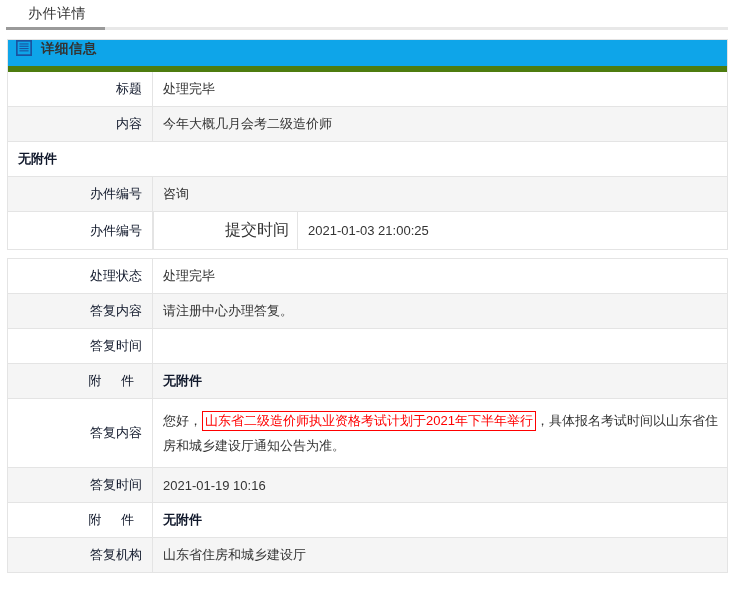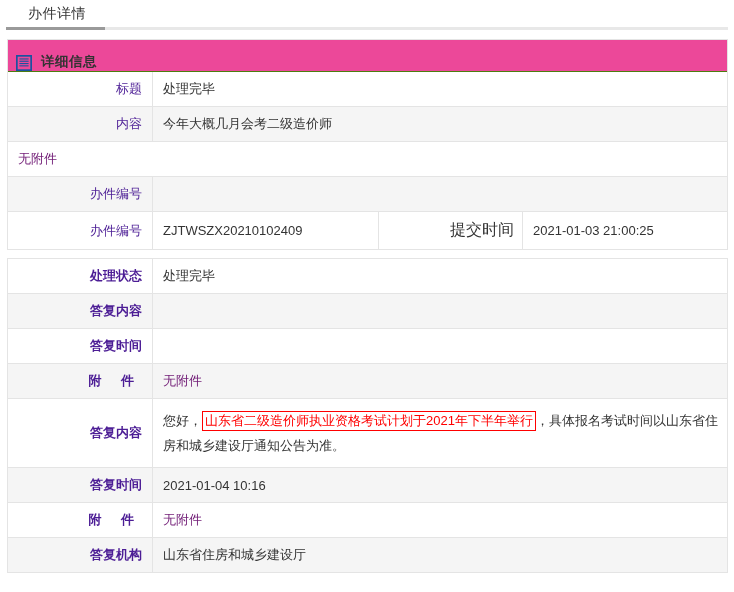--- a/index.html
+++ b/index.html
@@ -53,26 +53,26 @@
   }
 
   
   .panel {
     margin: 8px 6px 0 7px;
     border: 1px solid #e4e4e4;
     border-bottom: none;
     box-sizing: border-box;
   }
   .panel-head {
-    background: #ec4899;
+    background: #0ea5e9;
     height: 32px;
     display: flex;
-    align-items: flex-end;
+    align-items: flex-start;
     padding-left: 8px;
-    border-bottom: 1px solid #4d7c0f;
+    border-bottom: 6px solid #4d7c0f;
     box-sizing: border-box;
   }
   .panel-head .icon {
     width: 16px;
     height: 16px;
     margin-right: 9px;
     flex: 0 0 auto;
     display: block;
   }
   .panel-head .title {
@@ -91,40 +91,40 @@
   }
   .row.alt { background: #f5f5f5; }
   .row.white { background: #ffffff; }
 
   .lbl {
     flex: 0 0 145px;
     width: 145px;
     box-sizing: border-box;
     text-align: right;
     padding: 8px 10px 8px 4px;
-    color: #4c1d95;
+    color: #0f172a;
     border-right: 1px solid #e4e4e4;
     display: flex;
     align-items: center;
     justify-content: flex-end;
     font-size: 13px;
   }
   .val {
     flex: 1 1 auto;
     padding: 8px 0 8px 10px;
     display: flex;
     align-items: center;
     color: #333333;
     font-size: 13px;
     min-width: 0;
   }
-  .val.muted { color: #701a75; }
-
-  
-  .bold-lbl .lbl { font-weight: bold; }
+  .val.muted { color: #0f172a; font-weight: bold; }
+
+  
+  .bold-lbl .lbl { font-weight: normal; }
 
   
   .row .lbl2 {
     flex: 0 0 145px;
     width: 145px;
     box-sizing: border-box;
     text-align: center;
     padding: 8px 8px 8px 4px;
     border-left: 1px solid #e4e4e4;
     border-right: 1px solid #e4e4e4;
@@ -186,60 +186,61 @@
     <div class="lbl">内容</div>
     <div class="val">今年大概几月会考二级造价师</div>
   </div>
 
   <div class="row white">
     <div class="val muted">无附件</div>
   </div>
 
   <div class="row alt">
     <div class="lbl">办件编号</div>
+    <div class="val">咨询</div>
   </div>
 
   <div class="row white">
     <div class="lbl">办件编号</div>
-    <div class="val val-first">ZJTWSZX20210102409</div>
     <div class="lbl2">提交时间</div>
     <div class="val">2021-01-03 21:00:25</div>
   </div>
 </div>
 
 <div class="panel bold-lbl">
 
   <div class="row white">
     <div class="lbl">处理状态</div>
     <div class="val">处理完毕</div>
   </div>
 
   <div class="row alt">
     <div class="lbl">答复内容</div>
+    <div class="val">请注册中心办理答复。</div>
   </div>
 
   <div class="row white">
     <div class="lbl">答复时间</div>
   </div>
 
   <div class="row alt">
     <div class="lbl">
         <span class="lbl-sp">附  件</span>
       </div>
     <div class="val muted">无附件</div>
   </div>
 
   <div class="row white tall">
     <div class="lbl">答复内容</div>
     <div class="val"><span>您好，</span><span class="hl">山东省二级造价师执业资格考试计划于2021年下半年举行</span><span>，具体报名考试时间以山东省住房和城乡建设厅通知公告为准。</span></div>
   </div>
 
   <div class="row alt">
     <div class="lbl">答复时间</div>
-    <div class="val">2021-01-04 10:16</div>
+    <div class="val">2021-01-19 10:16</div>
   </div>
 
   <div class="row white">
     <div class="lbl">
         <span class="lbl-sp">附  件</span>
       </div>
     <div class="val muted">无附件</div>
   </div>
 
   <div class="row alt">

